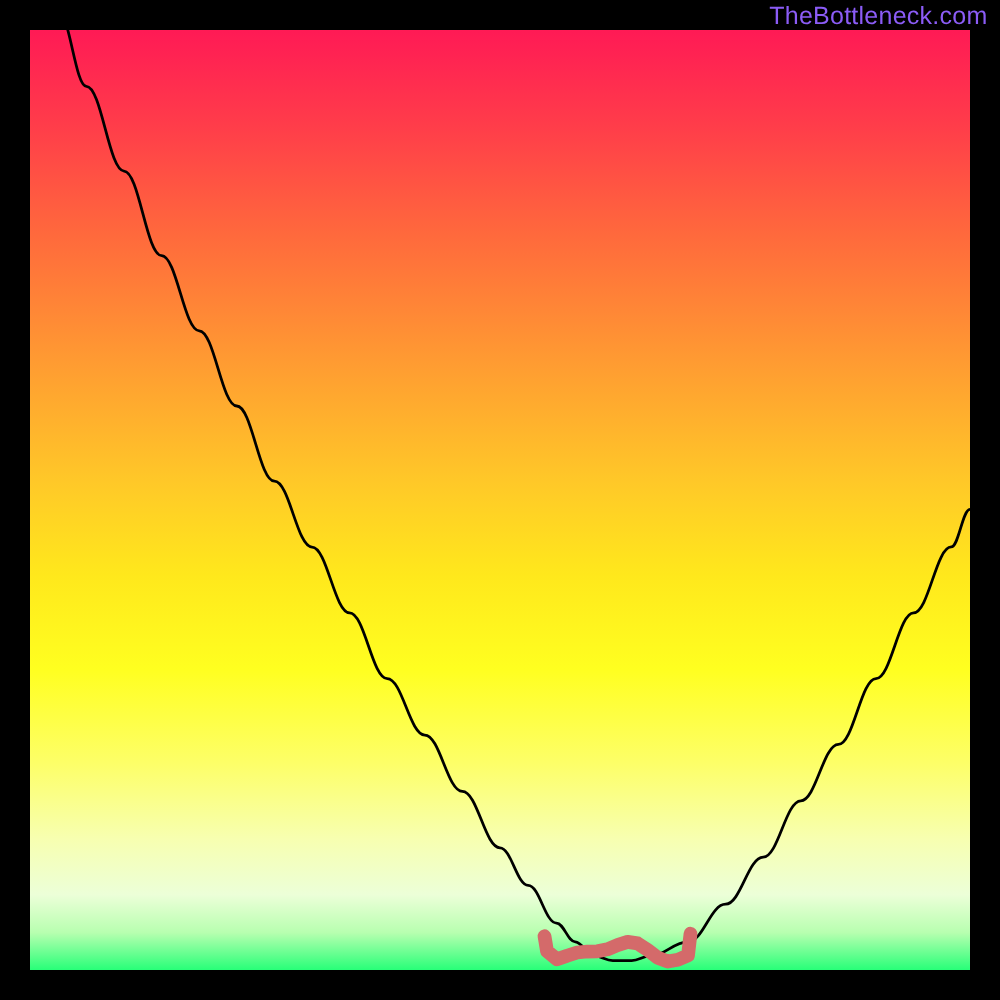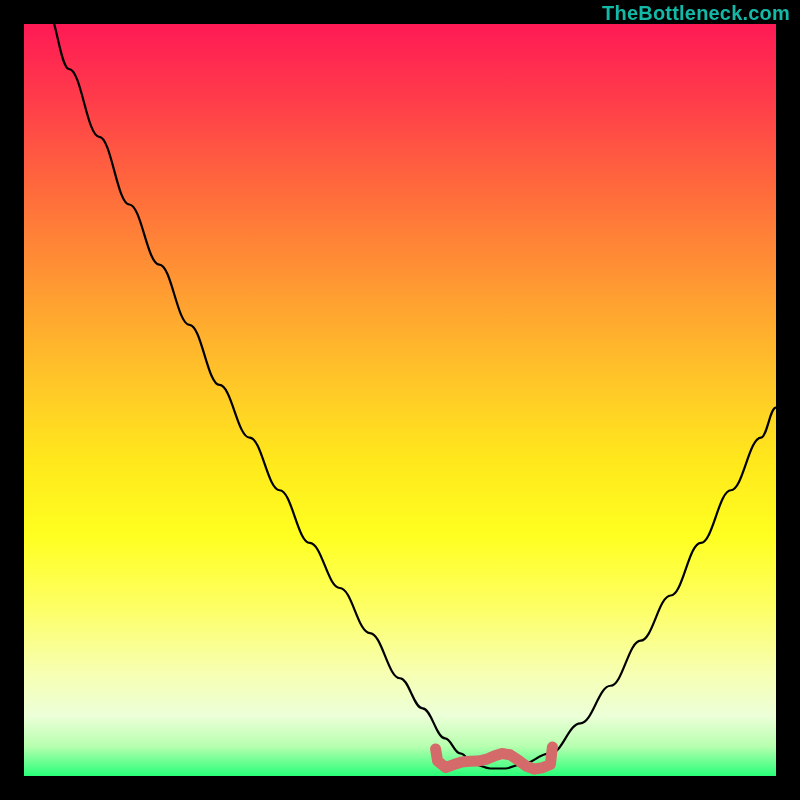--- a/index.html
+++ b/index.html
@@ -29,23 +29,23 @@
       #f7ffb0 86%,
       #ecffd8 92%,
       #b8ffb0 96%,
       #28ff78 100%
     );
   }
   .watermark {
     position: absolute;
     top: 2px;
     right: 10px;
-    color: #14b8a6;
+    color: #8b5cf6;
     font-size: 20px;
-    font-weight: 700;
+    font-weight: 400;
     letter-spacing: 0.2px;
     z-index: 5;
   }
   svg.curve {
     position: absolute;
     left: 0;
     top: 0;
     width: 100%;
     height: 100%;
     z-index: 2;

